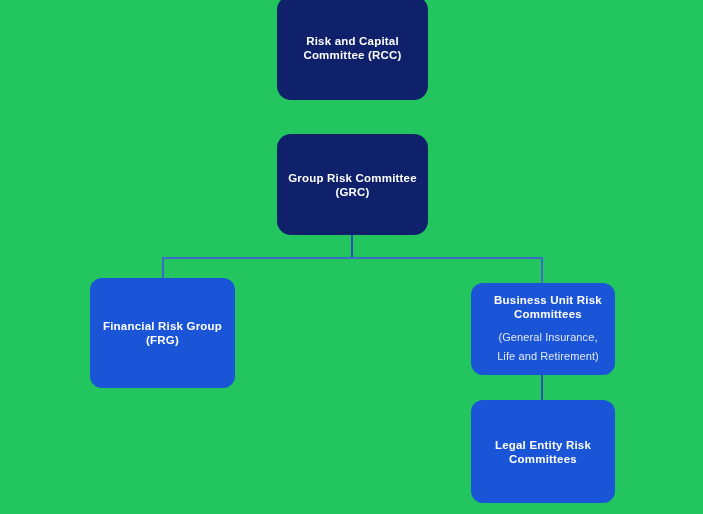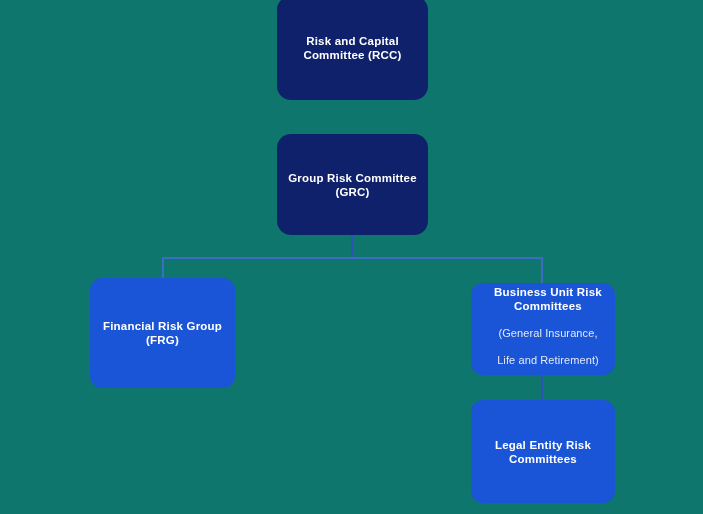--- a/index.html
+++ b/index.html
@@ -8,21 +8,21 @@
     padding: 0;
     background: #ffffff;
   }
   body {
     font-family: "Liberation Sans", sans-serif;
   }
   #canvas {
     position: relative;
     width: 703px;
     height: 514px;
-    background: #0f766e;
+    background: #22c55e;
     overflow: hidden;
   }
 
   
   .node {
     position: absolute;
     box-sizing: border-box;
     border-radius: 12px;
     display: flex;
     flex-direction: column;
@@ -44,21 +44,21 @@
     font-size: 11.5px;
     font-weight: bold;
     line-height: 14px;
     letter-spacing: 0.2px;
     color: #ffffff;
     white-space: pre-line;
   }
   .node-sub {
     font-size: 11px;
     font-weight: normal;
-    line-height: 27px;
+    line-height: 19px;
     letter-spacing: 0.1px;
     color: #e3e9f7;
     margin-top: 7px;
     white-space: pre-line;
   }
 
   
   #node-rcc   { left: 277px; top: -4px;  width: 151px; height: 104px; }
   #node-grc   { left: 277px; top: 134px; width: 151px; height: 101px; justify-content: center; }
   #node-frg   { left: 90px;  top: 278px; width: 145px; height: 110px;  }

